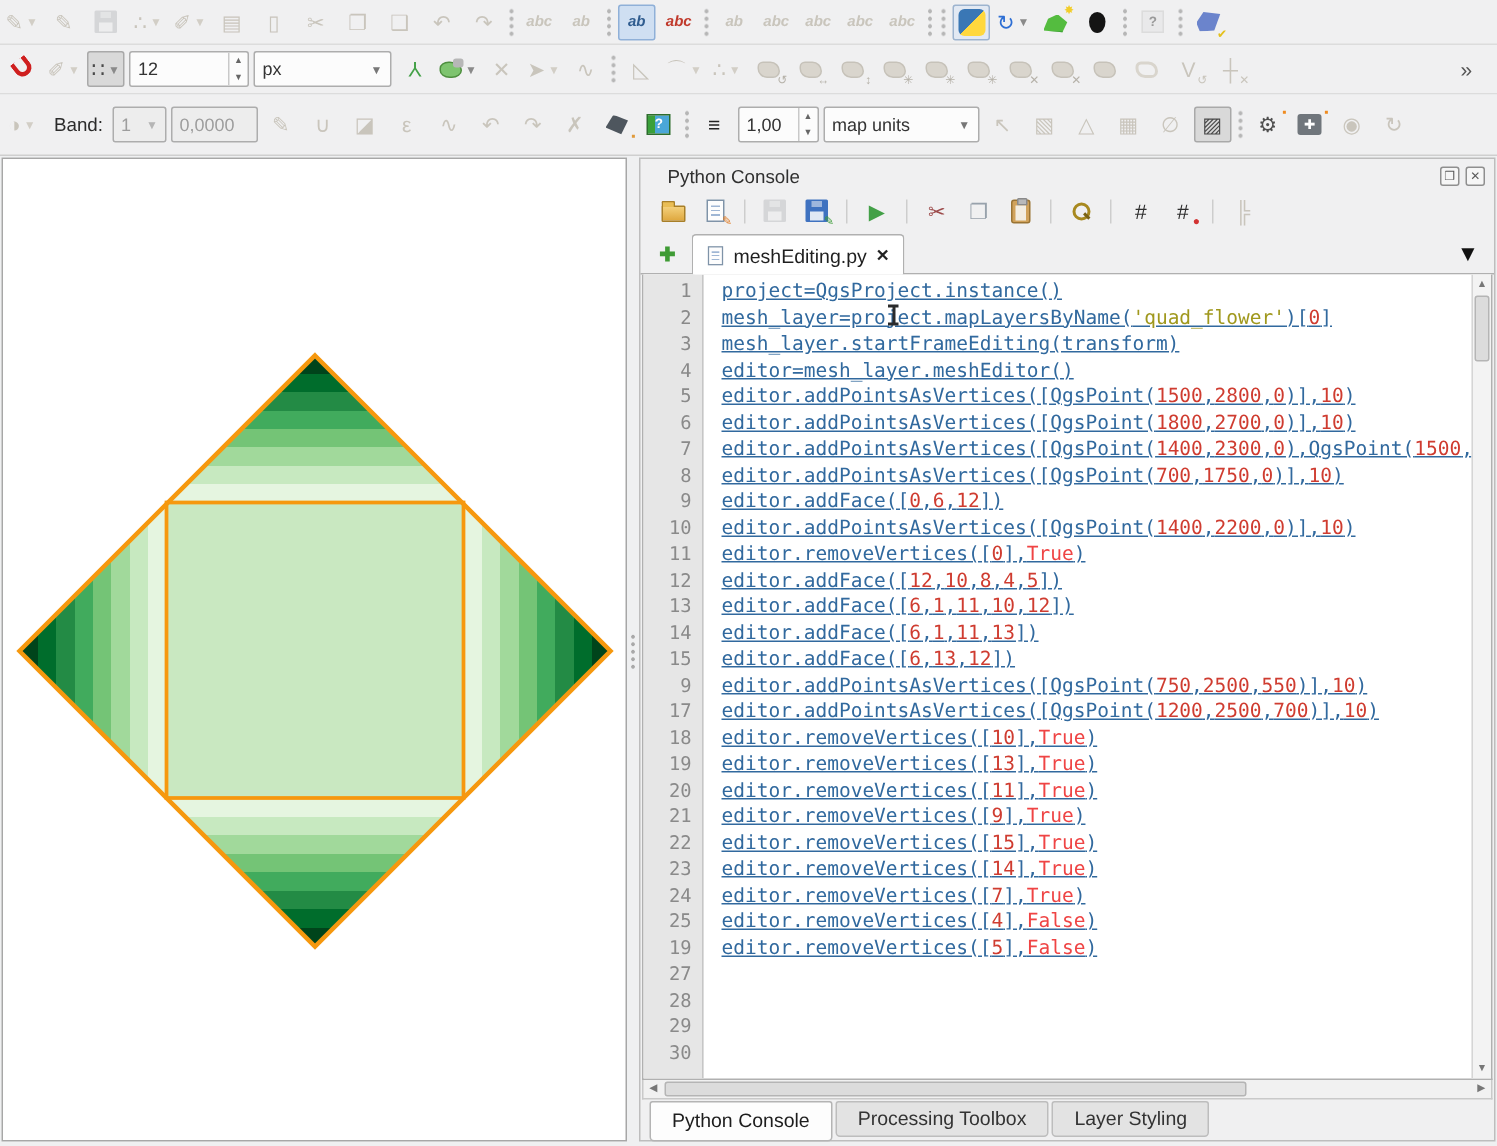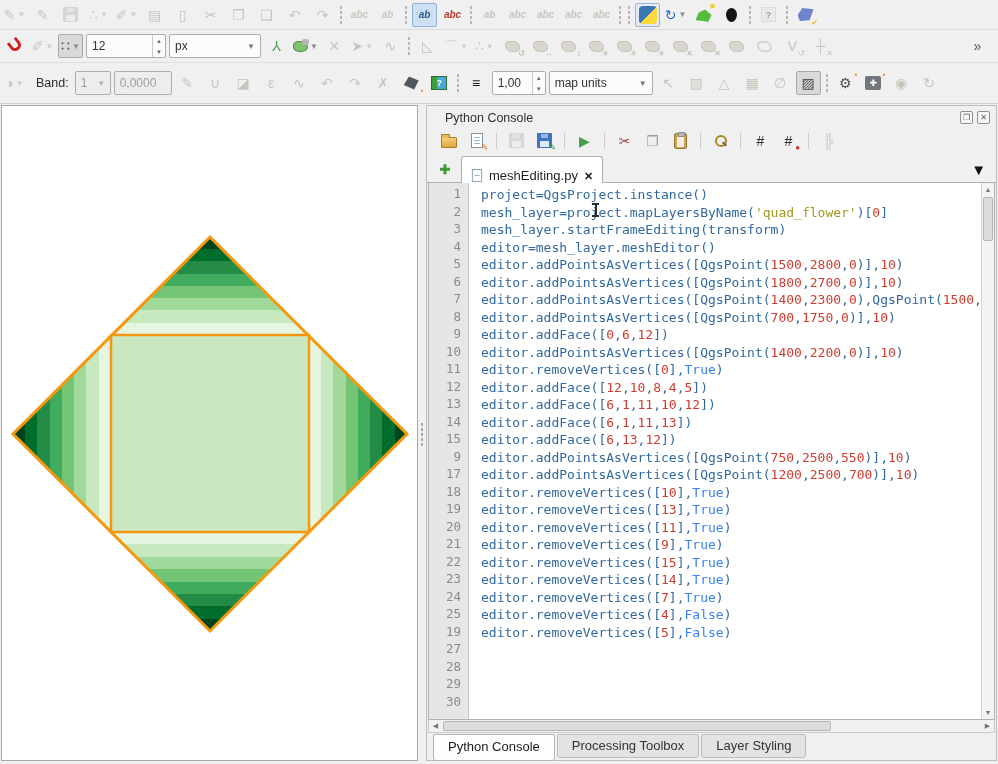--- a/index.html
+++ b/index.html
@@ -87,34 +87,34 @@
   .cp-winbtns { margin-left:auto; display:flex; gap:4px; }
   .winbtn { width:13px; height:13px; border:1px solid #8f8f8f; border-radius:2px; color:#5a5a5a; font-size:8px; line-height:11px; text-align:center; background:#f6f6f6; }
 
   
   .cp-toolbar { height:27px; display:flex; align-items:center; padding:0 0 0 10px; gap:5px; flex:0 0 auto; }
   .cp-toolbar .tb-btn { min-width:23px; height:23px; }
 
   
   .cp-tabbar { height:29px; display:flex; align-items:flex-end; padding:0 10px 0 8px; flex:0 0 auto; position:relative; border-bottom:1px solid #b0b0b0; }
   .addtab { width:20px; height:20px; display:flex; align-items:center; justify-content:center; color:#3f9b35; font-weight:bold; font-size:13px; margin:0 6px 3px 0; }
-  .etab { display:flex; align-items:flex-end; gap:6px; background:#fff; border:1px solid #b0b0b0; border-bottom:none; border-radius:3px 3px 0 0; height:27px; padding:0 9px; position:relative; top:1px; z-index:2; }
+  .etab { display:flex; align-items:center; gap:6px; background:#fff; border:1px solid #b0b0b0; border-bottom:none; border-radius:3px 3px 0 0; height:27px; padding:0 9px; position:relative; top:1px; z-index:2; }
   .etab .lbl { font-size:13px; color:#1f1f1f; }
   .etab .tclose { font-size:11px; font-weight:bold; color:#222; }
   .tablist-dd { margin-left:auto; margin-bottom:4px; font-size:15px; color:#111; }
 
   
   .editor { flex:1; display:flex; background:#fff; border:1px solid #b0b0b0; border-top:none; margin:0 1px; position:relative; overflow:hidden; min-height:0; }
   .gutter { width:40px; flex:0 0 auto; background:#e6e6e6; border-right:1px solid #c6c6c6; padding-top:3px; }
   .codecol { flex:1; padding:3px 0 0 12px; overflow:hidden; min-width:0; }
   .code-line { height:17.5px; display:flex; }
   .gutter .ln { display:block; height:17.5px; font-family:"DejaVu Sans Mono", monospace; font-size:12.5px; color:#8a8a8a; text-align:right; padding-right:7px; }
-  .code { font-family:"DejaVu Sans Mono", monospace; font-size:13px; line-height:17.5px; color:#31699e; white-space:pre; }
+  .code { font-family:"DejaVu Sans Mono", monospace; font-size:13px; line-height:17.5px; color:#31699e; white-space:pre;text-decoration:underline; }
   .tok-num { color:#cf3c30; }
-  .tok-kw  { color:#3b82f6; }
+  .tok-kw  { color:#ef4444; }
   .tok-str { color:#a0981d; }
   .vscroll { width:13px; flex:0 0 auto; background:#f3f3f3; border-left:1px solid #d5d5d5; position:relative; }
   .vscroll .arr { position:absolute; left:0; width:12px; height:13px; font-size:7px; color:#777; text-align:center; line-height:13px; }
   .vscroll .arr.up { top:0; }
   .vscroll .arr.dn { bottom:0; }
   .vscroll .thumb { position:absolute; left:1px; top:14px; width:10px; height:44px; background:#dcdcdc; border:1px solid #b5b5b5; border-radius:2px; }
   .hscroll { height:13px; flex:0 0 auto; margin:0 1px; background:#f1f1f1; border:1px solid #c9c9c9; border-top:none; position:relative; }
   .hscroll .arr { position:absolute; top:0; width:13px; height:12px; font-size:7px; color:#777; text-align:center; line-height:12px; }
   .hscroll .arr.lf { left:0; }
   .hscroll .arr.rt { right:0; }

